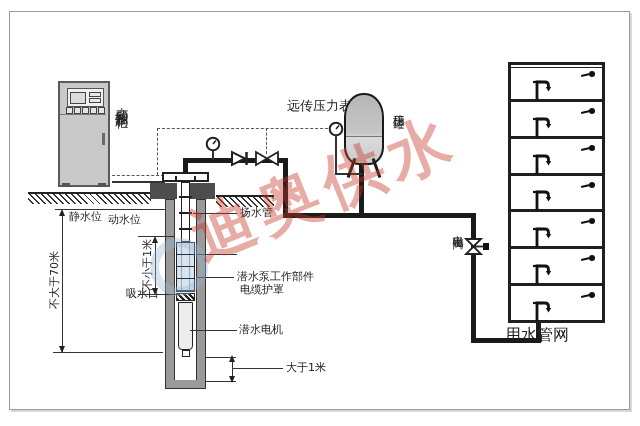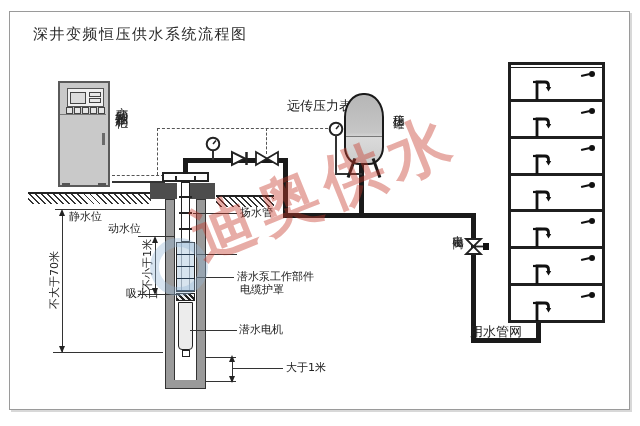--- a/index.html
+++ b/index.html
@@ -77,21 +77,20 @@
   .wm-circle{position:absolute;left:150px;top:238px;width:58px;height:58px;border-radius:50%;
              border:9px solid rgba(150,185,215,.38);z-index:55;pointer-events:none;box-sizing:border-box;}
   svg{position:absolute;overflow:visible;}
 </style>
 </head>
 <body>
 
 <div id="stage">
   <div class="frame"></div>
 
-  <div class="title-zh">深井变频恒压供水系统流程图</div>
 
   <div class="cabinet">
     <div class="cab-panel">
       <div class="cab-display"></div>
       <div class="cab-bar" style="left:21px;top:3px;"></div>
       <div class="cab-bar" style="left:21px;top:9px;"></div>
     </div>
     <div class="cab-btn" style="left:6px;"></div>
     <div class="cab-btn" style="left:14px;"></div>
     <div class="cab-btn" style="left:22px;"></div>
@@ -242,27 +241,27 @@
             <path d="M6 26 V8 H14 Q17.5 8 17.5 11.5 V13" fill="none" stroke="#111" stroke-width="2.8"></path>
             <path d="M14.8 13 h5.4 l-2.7 4.6 z" fill="#111"></path>
             <path d="M2 8 H10.5" stroke="#111" stroke-width="2.2"></path>
           </svg>
           <span class="outlet">
             <i class="line"></i>
             <i class="dot"></i>
           </span>
         </div></div>
   </div>
-  <div class="label" style="left:470px;top:326px;font-size:13px;font-family:Liberation Mono, monospace;">用水管网</div>
+  <div class="label" style="left:505px;top:326px;font-size:16px;">用水管网</div>
 
   <div class="thin" style="left:55px;top:209px;width:110px;height:1px;"></div>
   <div class="label" style="left:69px;top:211px;text-align:center;">静水位</div>
 
   <div class="thin" style="left:138px;top:236px;width:36px;height:1px;"></div>
-  <div class="label" style="left:108px;top:222px;font-family:Liberation Serif, serif;">动水位</div>
+  <div class="label" style="left:108px;top:214px;">动水位</div>
 
   <div class="thin" style="left:138px;top:294px;width:38px;height:1px;"></div>
   <div class="label" style="left:110px;top:288px;padding-left:16px;">吸水口</div>
 
   <div class="thin" style="left:62px;top:212px;width:1px;height:140px;"></div>
   <div class="arrow up" style="left:59px;top:209px;"></div>
   <div class="arrow down" style="left:59px;top:346px;"></div>
   <div class="thin" style="left:53px;top:352px;width:110px;height:1px;"></div>
   <div class="abs rlabel" style="left:14px;top:273px;width:80px;height:14px;">
     <span>不大于70米</span>

